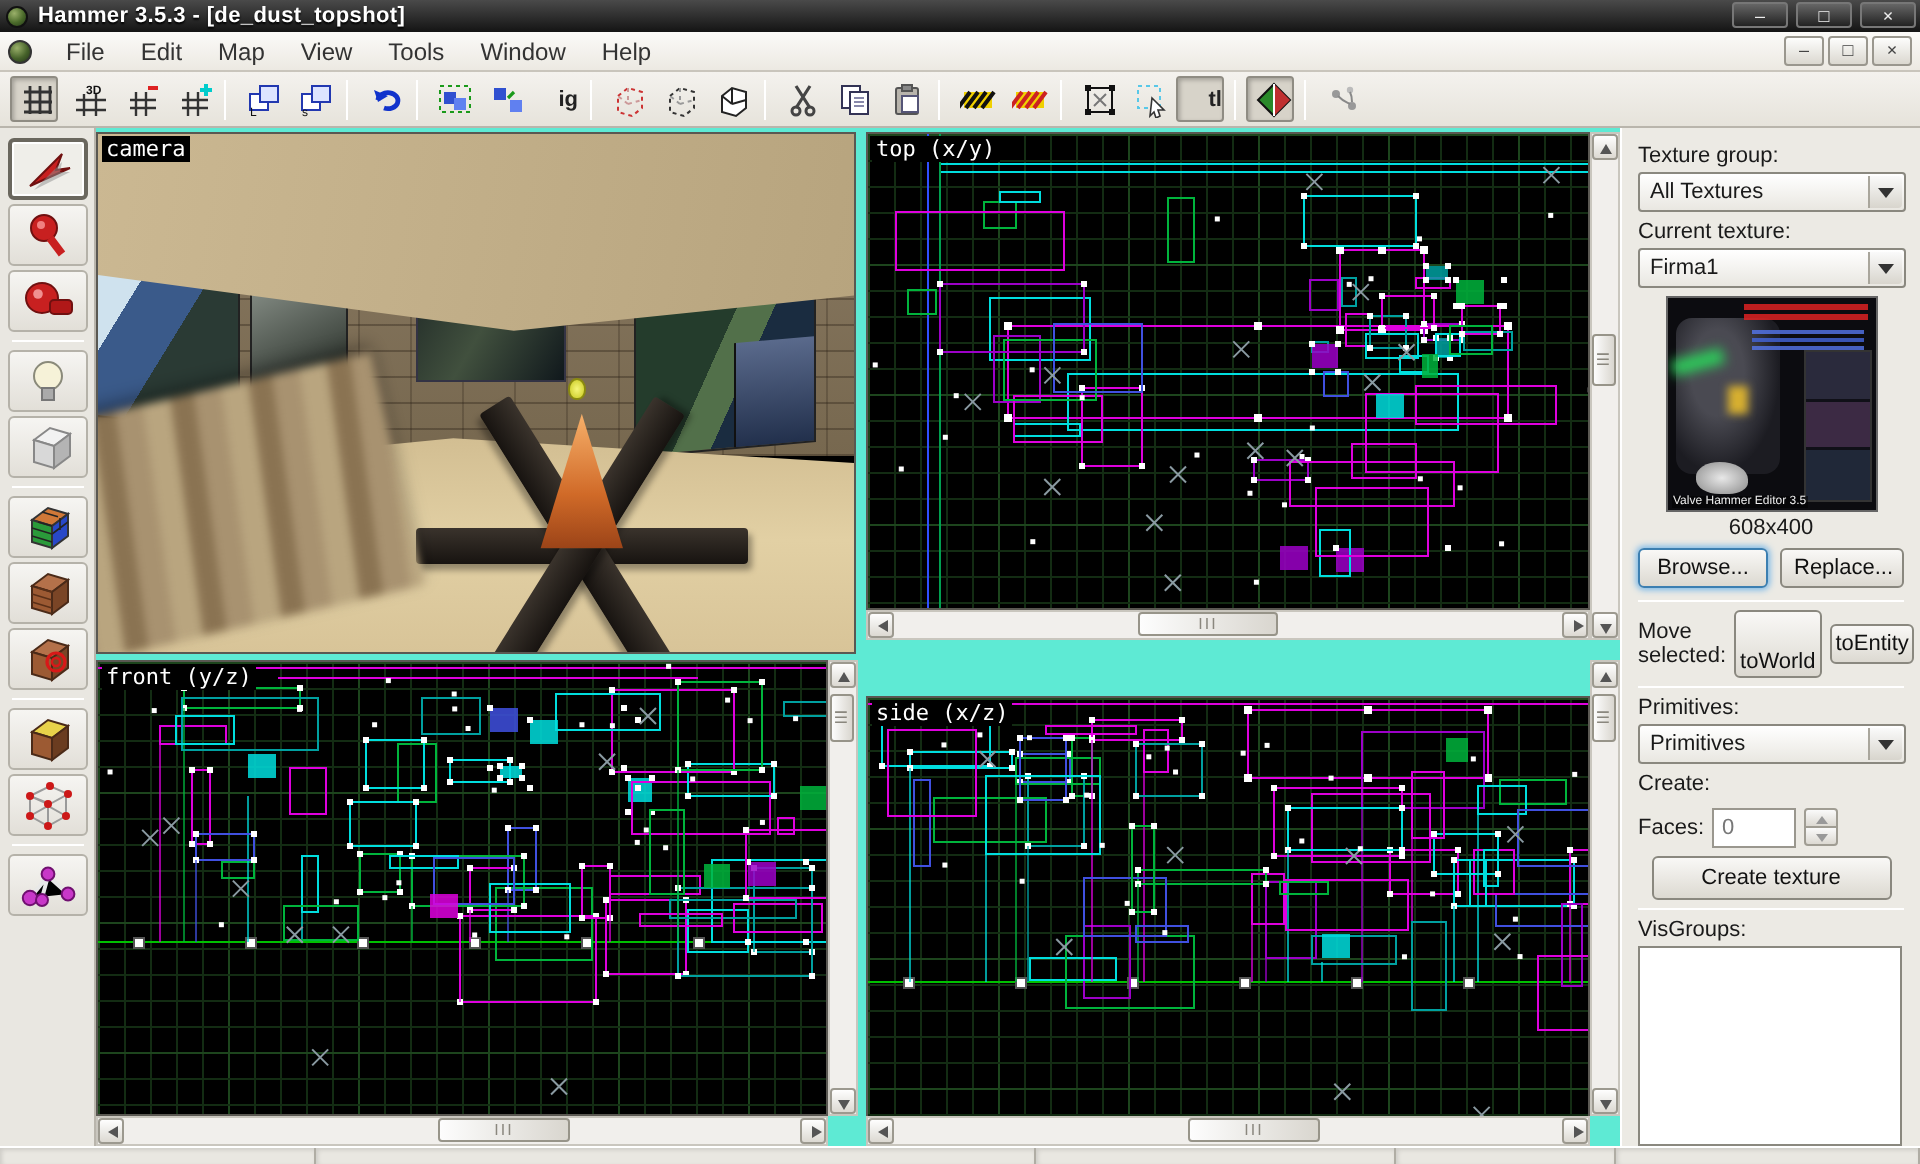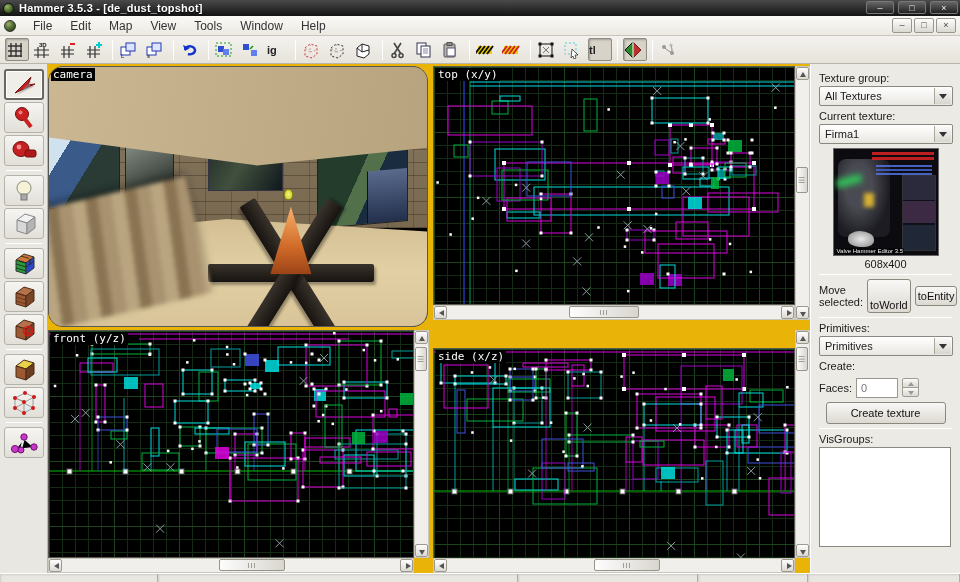--- a/index.html
+++ b/index.html
@@ -1,17 +1,17 @@
 <!DOCTYPE html>
 <html><head>
 <meta charset="utf-8">
 <style>
   * { box-sizing: border-box; margin: 0; padding: 0; }
   html,body { width:960px; height:582px; overflow:hidden; font-family:"Liberation Sans",sans-serif; background:#d6d2ca; }
-  .app { position:absolute; left:0; top:0; width:848px; height:582px; background:#eab308; }
+  .app { position:absolute; left:0; top:0; width:848px; height:582px; background:#5eead4; }
 
   
   .titlebar { position:absolute; left:0; top:0; width:960px; height:16px;
     background:linear-gradient(#4a4a4a,#141414); color:#fff; display:flex; align-items:center; }
   .titlebar .appicon { width:11px; height:11px; border-radius:50%; margin:0 5px 0 3px;
     background:radial-gradient(circle at 35% 30%, #9ab06a, #4a6a2a 55%, #24361a); border:1px solid #111; }
   .titlebar .title { font-size:11px; font-weight:bold; text-shadow:0 1px 1px #000; letter-spacing:.2px; }
   .wincontrols { position:absolute; right:2px; top:1px; display:flex; gap:4px; }
   .wincontrols .wbtn { width:28px; height:13px; font-size:9px; line-height:12px; text-align:center;
     color:#eee; background:linear-gradient(#666,#222); border:1px solid #777; border-radius:2px; }
@@ -24,39 +24,39 @@
     background:radial-gradient(circle at 35% 30%, #9ab06a, #46622a 55%, #203018); border:1px solid #333; }
   .menubar .mitem { padding:0 9px; }
   .mdicontrols { position:absolute; right:4px; top:2px; display:flex; gap:2px; }
   .mdicontrols .mbtn { width:20px; height:15px; background:linear-gradient(#fdfdfc,#dbd8d0);
     border:1px solid #9a978e; border-radius:2px; font-size:9px; line-height:13px; text-align:center; color:#444; }
 
   
   .toolbar { position:absolute; left:0; top:36px; width:960px; height:28px;
     background:linear-gradient(#f4f2ee,#e6e3db); border-bottom:1px solid #b9b5ac;
     display:flex; align-items:center; padding-left:4px; }
-  .tbtn { width:24px; height:23px; margin:0 1px; display:flex; align-items:center; justify-content:flex-start;
+  .tbtn { width:24px; height:23px; margin:0 1px; display:flex; align-items:center; justify-content:flex-end;
     border:1px solid transparent; border-radius:2px; }
   .tbtn.pressed { background:#d7d3c9; border:1px solid #8f8c83; box-shadow:inset 1px 1px 2px rgba(0,0,0,.25); }
   .tsep { width:1px; height:20px; background:#aaa79e; border-right:1px solid #fff; margin:0 4px; }
   .tbtn .txticon { font-size:11px; font-weight:bold; color:#222; }
 
   
   .palette { position:absolute; left:0; top:64px; width:48px; height:518px; background:#e9e7e1;
     border-right:1px solid #b9b5ac; display:flex; flex-direction:column; align-items:center; padding-top:4px; }
   .pbtn { width:40px; height:31px; margin:1px 0; display:flex; align-items:center; justify-content:center;
     background:linear-gradient(#f6f5f2,#e2dfd8); border:1px solid #b5b2a9; border-radius:3px; }
   .pbtn.selected { border:2px solid #6a675e; box-shadow:inset 0 0 0 1px #fff; background:#efeee9; }
   .psep { width:36px; height:1px; background:#b5b2a9; border-bottom:1px solid #fff; margin:3px 0; }
 
   
   .viewport { position:absolute; background:#000; border:1px solid #5a5852; }
   .vlabel { position:absolute; left:2px; top:1px; color:#fff; font-size:11px;
     font-family:"DejaVu Sans Mono",monospace; background:#000; padding:0 2px; z-index:5; }
-  .cam { left:48px; top:66px; width:380px; height:261px; overflow:hidden;border-radius:15px; }
+  .cam { left:48px; top:66px; width:380px; height:261px; overflow:hidden; }
   .vtop { left:433px; top:66px; width:362px; height:239px; }
   .vfront { left:48px; top:330px; width:366px; height:228px; }
   .vside { left:433px; top:330px; width:362px; height:228px;margin-top:18px; }
 
   
   .scene { position:absolute; inset:0; overflow:hidden; }
   .wall { position:absolute; left:0; top:0; width:100%; height:62%;
     background:
       repeating-linear-gradient(0deg, rgba(40,30,20,.35) 0 1px, transparent 1px 13px),
       repeating-linear-gradient(90deg, rgba(40,30,20,.25) 0 1px, transparent 1px 26px),
@@ -1236,20 +1236,24 @@
       <div class="pv-robot"></div>
       <div class="pv-glow"></div>
       <div class="pv-spark"></div>
       <div class="pv-redline"></div>
       <div class="pv-blueline"></div>
       <div class="pv-shots"></div>
       <div class="pv-creature"></div>
       <div class="pv-caption">Valve Hammer Editor 3.5</div>
     </div>
     <div class="texsize">608x400</div>
+    <div class="btnrow">
+      <div class="btn focused" style="width:66px;">Browse...</div>
+      <div class="btn" style="width:62px;">Replace...</div>
+    </div>
     <div class="hsep"></div>
     <div class="moverow">
       <div class="movelabel">Move selected:</div>
       <div class="btn" style="width:44px; padding:16px 2px;">toWorld</div>
       <div class="btn" style="width:44px; padding:0 2px;">toEntity</div>
     </div>
     <div class="hsep"></div>
     <div class="rlabel">Primitives:</div>
     <div class="combo">
       <span>Primitives</span>

